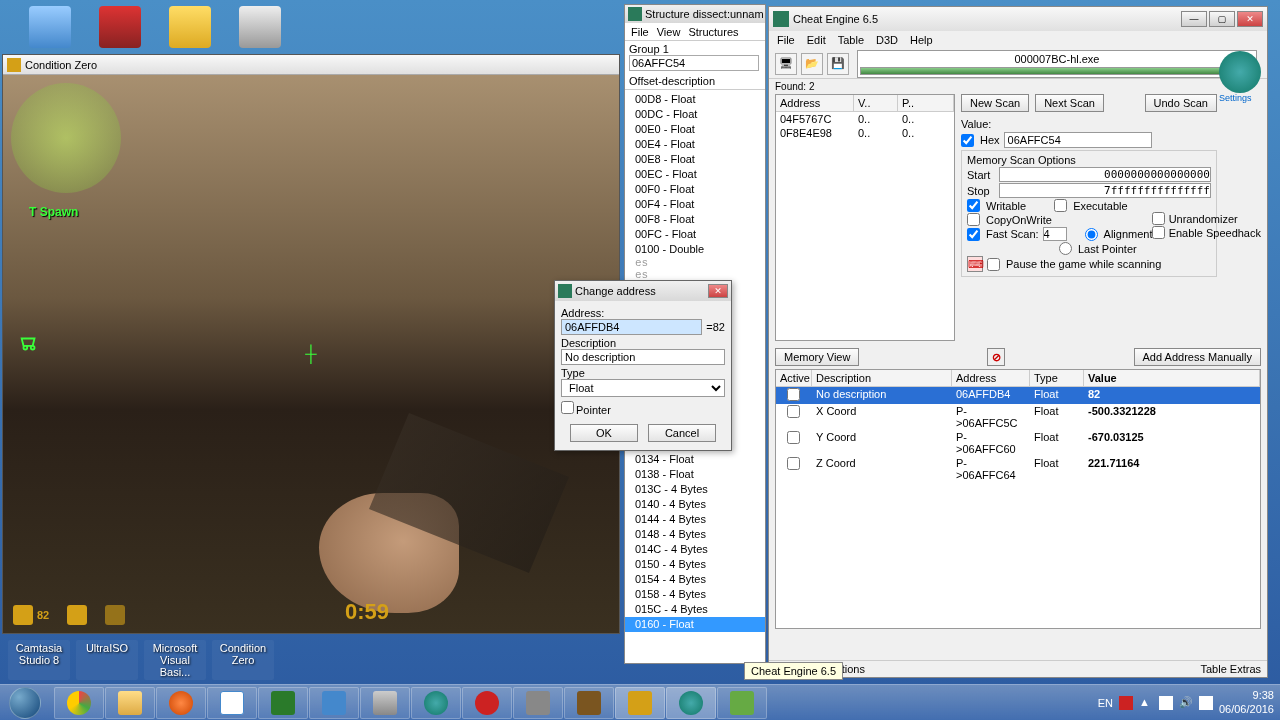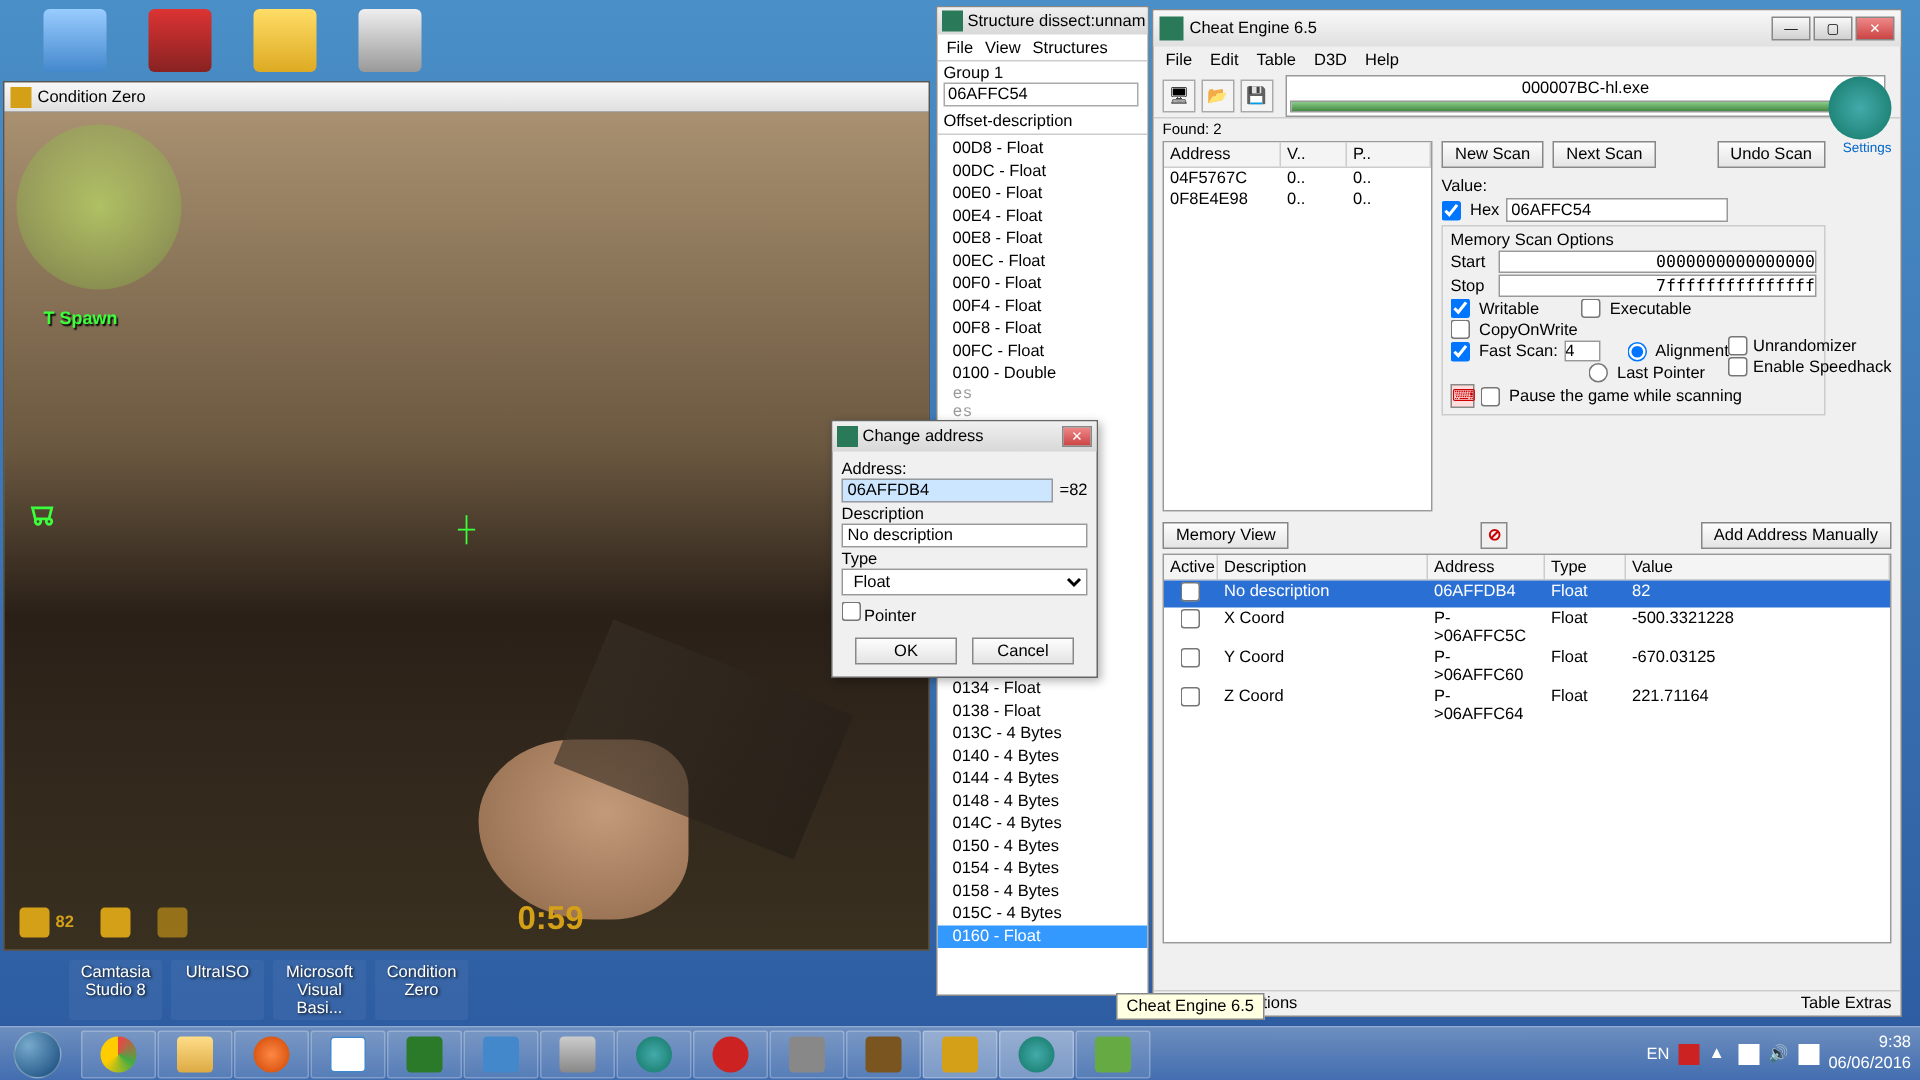--- a/index.html
+++ b/index.html
@@ -44,43 +44,43 @@
 .ce-titlebar .ce-icon { width: 16px; height: 16px; background: #2a7a5a; }
 .win-controls { display: flex; gap: 2px; }
 .win-btn { width: 26px; height: 16px; border: 1px solid #888; background: linear-gradient(#f8f8f8, #d0d0d0); font-size: 9px; display: flex; align-items: center; justify-content: center; }
 .win-btn.close { background: linear-gradient(#e88, #c44); color: white; }
 .ce-menubar { height: 18px; display: flex; gap: 12px; padding: 0 8px; align-items: center; }
 .ce-toolbar { height: 30px; display: flex; align-items: center; padding: 0 6px; gap: 4px; border-bottom: 1px solid #ccc; }
 .tb-btn { width: 22px; height: 22px; border: 1px solid #aaa; background: #f4f4f4; display: flex; align-items: center; justify-content: center; }
 .ce-process { flex: 1; text-align: center; border: 1px solid #999; background: #fff; padding: 2px; margin: 0 4px; }
 .ce-logo { position: absolute; right: 6px; top: 44px; width: 42px; height: 60px; }
 .ce-logo .logo-img { width: 42px; height: 42px; background: radial-gradient(circle, #4aa, #176); border-radius: 50%; }
-.ce-logo .logo-text { font-size: 9px; text-align: right; color: #06c; }
+.ce-logo .logo-text { font-size: 9px; text-align: left; color: #06c; }
 .ce-found { padding: 2px 6px; font-size: 10px; }
 .ce-scan-area { display: flex; padding: 0 50px 4px 6px; gap: 6px; }
 .ce-results { width: 180px; border: 1px solid #999; background: #fff; }
 .ce-results-head { display: flex; border-bottom: 1px solid #ccc; background: #f4f4f4; }
 .ce-results-head div { padding: 2px 4px; border-right: 1px solid #ccc; font-size: 11px; }
 .ce-results-row { display: flex; font-family: 'Courier New', monospace; font-size: 11px; }
 .ce-results-row div { padding: 1px 4px; }
 .ce-scan-controls { flex: 1; }
 .scan-btns { display: flex; gap: 6px; margin-bottom: 6px; }
 .scan-btns button, .ce-btn { border: 1px solid #888; background: linear-gradient(#fdfdfd, #e4e4e4); padding: 2px 8px; }
 .ce-field-row { display: flex; align-items: center; gap: 4px; margin: 2px 0; font-size: 11px; }
 .ce-field-row label { width: 58px; text-align: left; }
 .ce-field-row input[type="text"], .ce-field-row select { border: 1px solid #999; padding: 1px 3px; flex: 1; background: white; max-width: 148px; }
 .ce-opts { border: 1px solid #ccc; padding: 3px 5px; margin-top: 2px; }
 .ce-opts .opt-row { display: flex; align-items: center; gap: 4px; margin: 1px 0; font-size: 11px; }
-.ce-checks { position: absolute; right: 6px; top: 216px; font-size: 11px; }
+.ce-checks { position: absolute; right: 6px; top: 204px; font-size: 11px; }
 .ce-checks div { margin: 1px 0; display: flex; align-items: center; gap: 2px; }
 .ce-mid-bar { display: flex; justify-content: space-between; padding: 3px 6px; align-items: center; }
 .ce-addresslist { border: 1px solid #999; background: #fff; margin: 0 6px; height: 260px; position: relative; }
 .al-head { display: flex; background: #f4f4f4; border-bottom: 1px solid #ccc; }
 .al-head div { padding: 2px 4px; border-right: 1px solid #ccc; font-size: 11px; }
-.al-col-active { width: 36px; } .al-col-desc { width: 140px; } .al-col-addr { width: 78px; } .al-col-type { width: 54px; } .al-col-val { flex: 1; }
+.al-col-active { width: 36px; } .al-col-desc { width: 140px; } .al-col-addr { width: 78px; } .al-col-type { width: 54px; } .al-col-val { flex: 1; font-weight: bold; }
 .al-row { display: flex; font-size: 11px; }
 .al-row.selected { background: #2a6fd4; color: white; }
 .al-row div { padding: 1px 4px; }
 .al-row .chk { width: 36px; text-align: center; }
 .ce-bottom { position: absolute; bottom: 0; left: 0; right: 0; display: flex; justify-content: space-between; padding: 2px 6px; border-top: 1px solid #ccc; font-size: 11px; }
 
 
 .dialog { position: absolute; left: 554px; top: 280px; width: 178px; background: #f0f0f0; border: 1px solid #666; box-shadow: 2px 2px 6px rgba(0,0,0,0.3); z-index: 100; }
 .dialog-title { height: 20px; background: linear-gradient(#f0f0f0, #d8d8d8); display: flex; align-items: center; justify-content: space-between; padding: 0 3px; }
 .dialog-title-left { display: flex; align-items: center; gap: 3px; }
@@ -99,21 +99,21 @@
 .task-items { display: flex; gap: 1px; margin-left: 4px; }
 .task-item { width: 50px; height: 32px; border: 1px solid rgba(255,255,255,0.25); background: rgba(255,255,255,0.1); display: flex; align-items: center; justify-content: center; border-radius: 2px; }
 .task-item.active { background: rgba(255,255,255,0.3); }
 .task-icon { width: 24px; height: 24px; border-radius: 3px; }
 .systray { margin-left: auto; display: flex; align-items: center; gap: 6px; padding-right: 6px; color: white; font-size: 10px; }
 .tray-icon { width: 14px; height: 14px; }
 .tray-time { text-align: right; line-height: 1.2; }
 .ce-tooltip { position: absolute; left: 744px; bottom: 40px; background: #ffffe1; border: 1px solid #888; padding: 2px 6px; font-size: 11px; z-index: 200; }
 
 
-.shortcut-row { position: absolute; left: 8px; bottom: 40px; display: flex; gap: 6px; margin-left: 38px; }
+.shortcut-row { position: absolute; left: 8px; bottom: 40px; display: flex; gap: 6px; }
 .shortcut { width: 62px; text-align: center; color: white; text-shadow: 1px 1px 2px rgba(0,0,0,0.9); font-size: 10px; background: rgba(80,120,180,0.3); padding: 2px; border-radius: 2px; }
 
 input[type="checkbox"], input[type="radio"] { margin: 0 2px 0 0; }
 </style>
 </head>
 <body>
 
 <div class="desktop-icon" style="left:20px; top:6px;">
     <div class="icon-img" style="background:linear-gradient(#9cf,#48c)"></div>
   </div>

